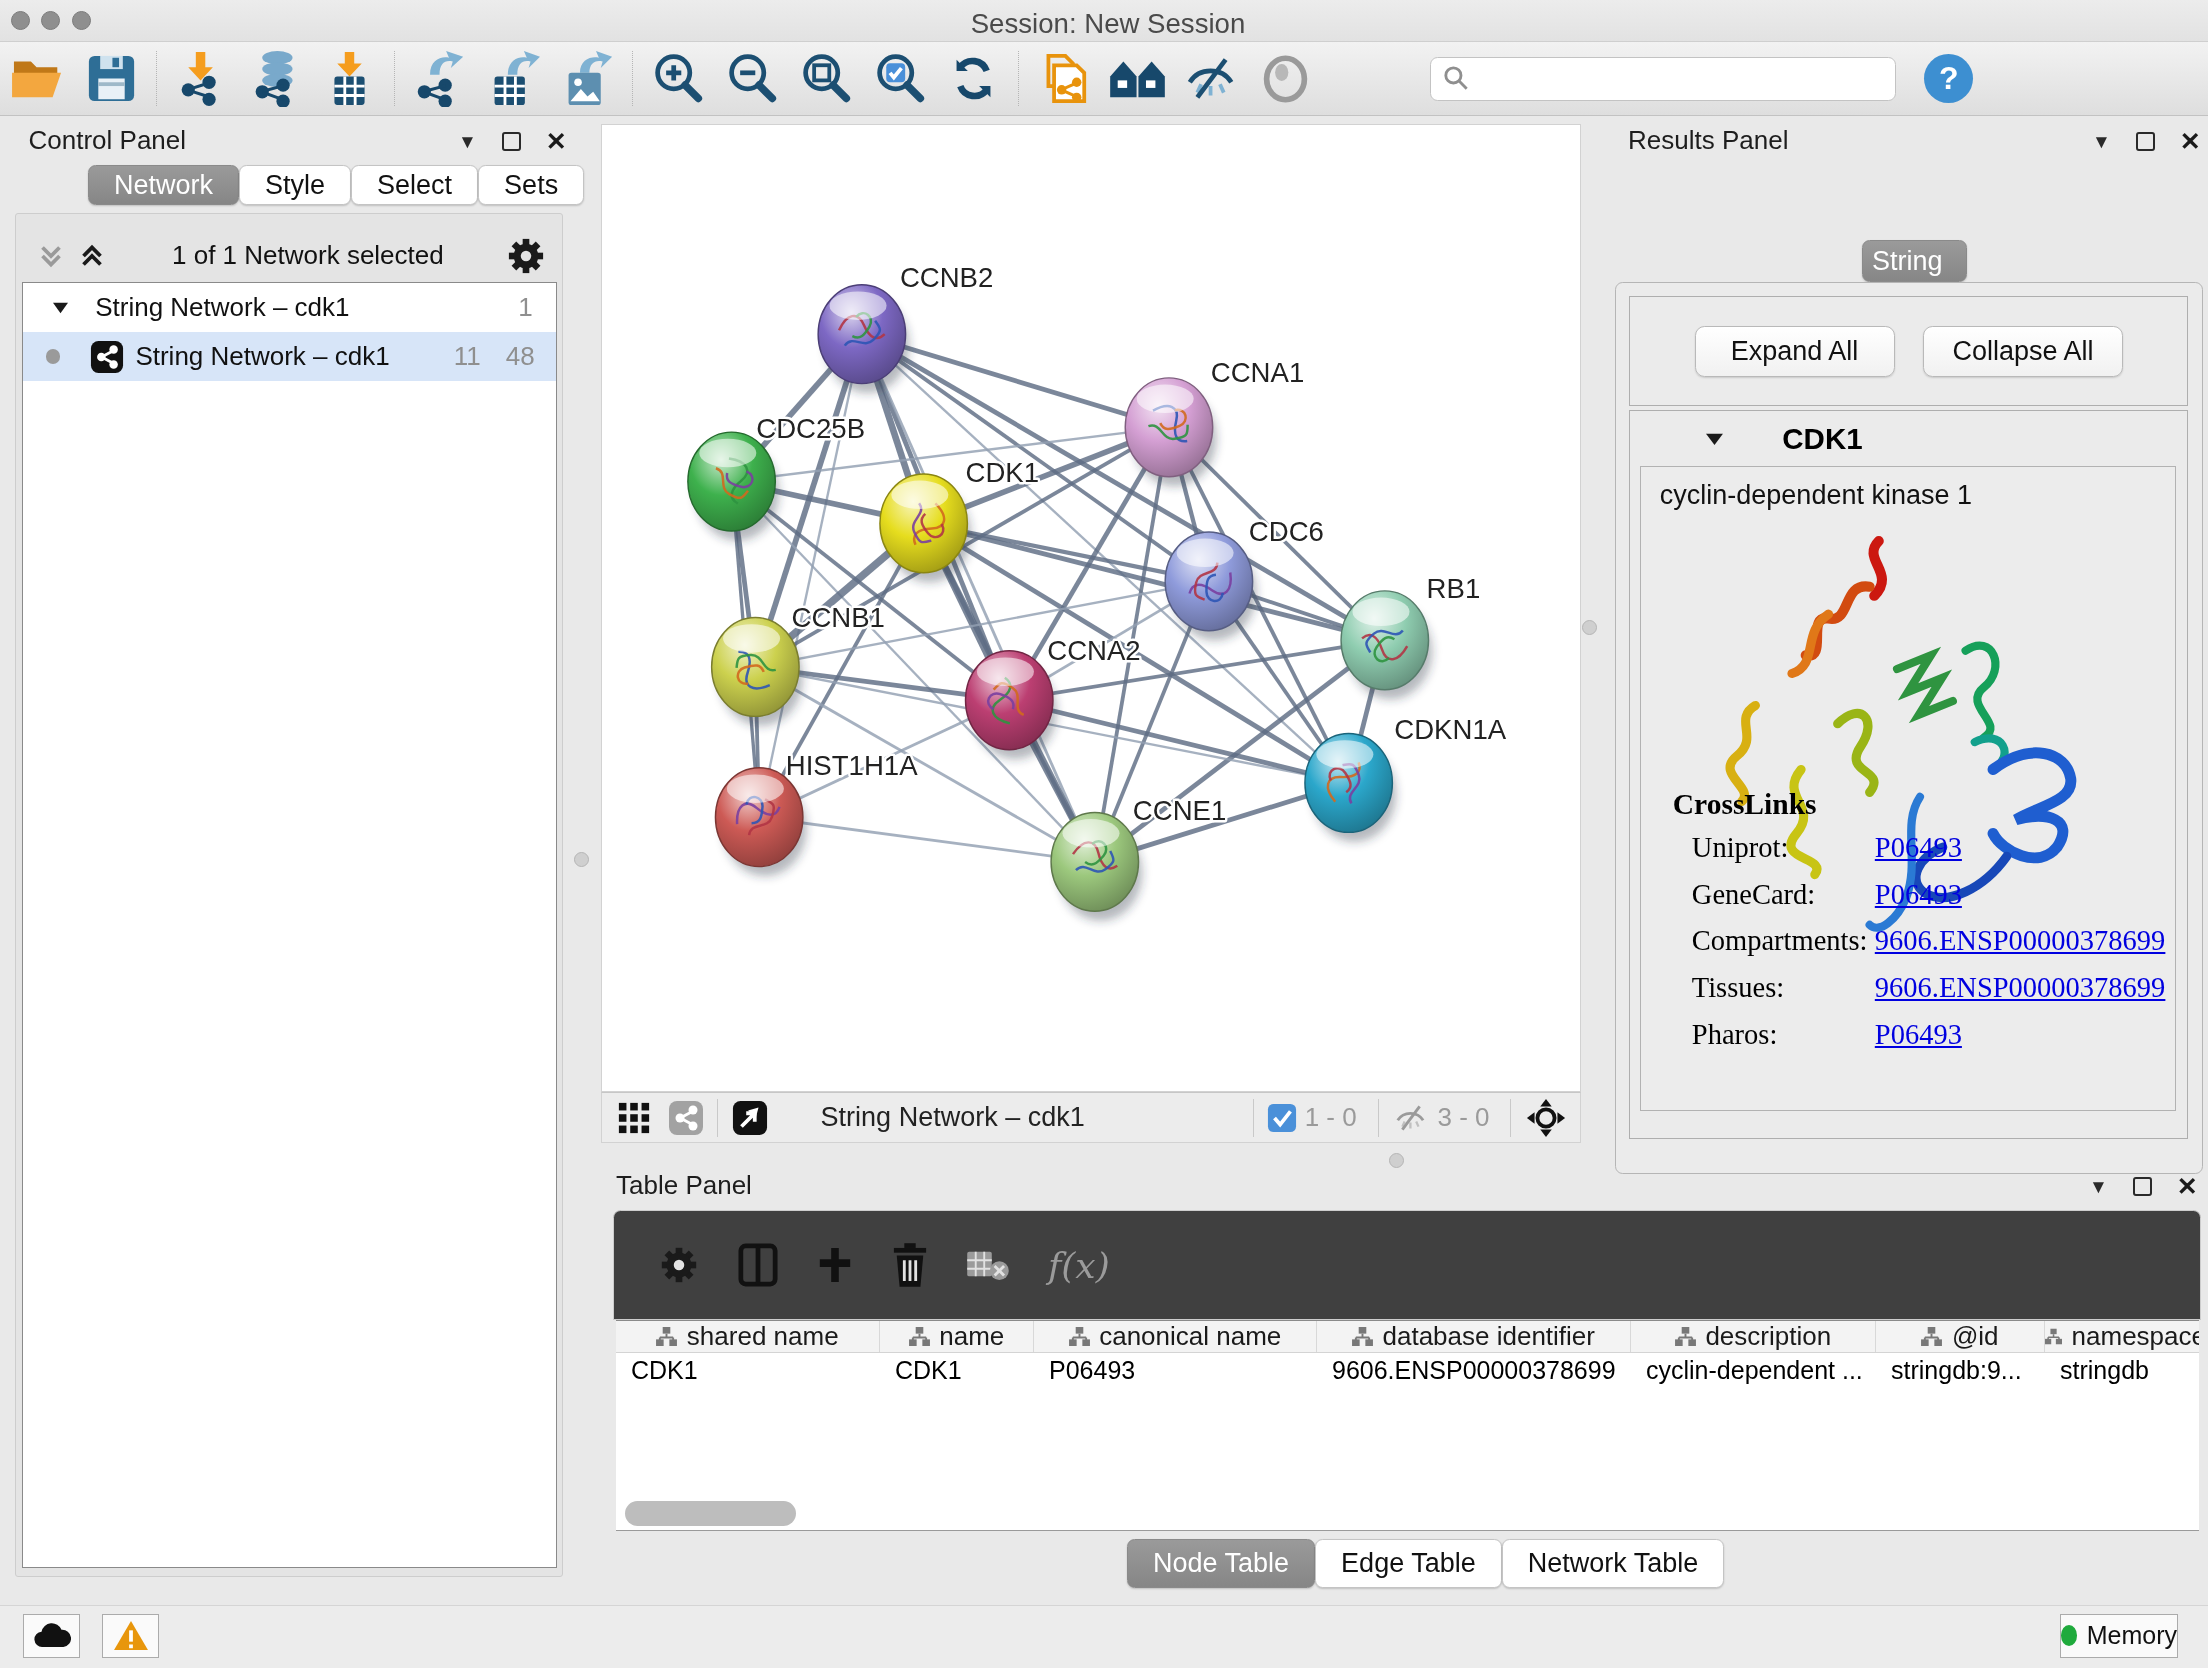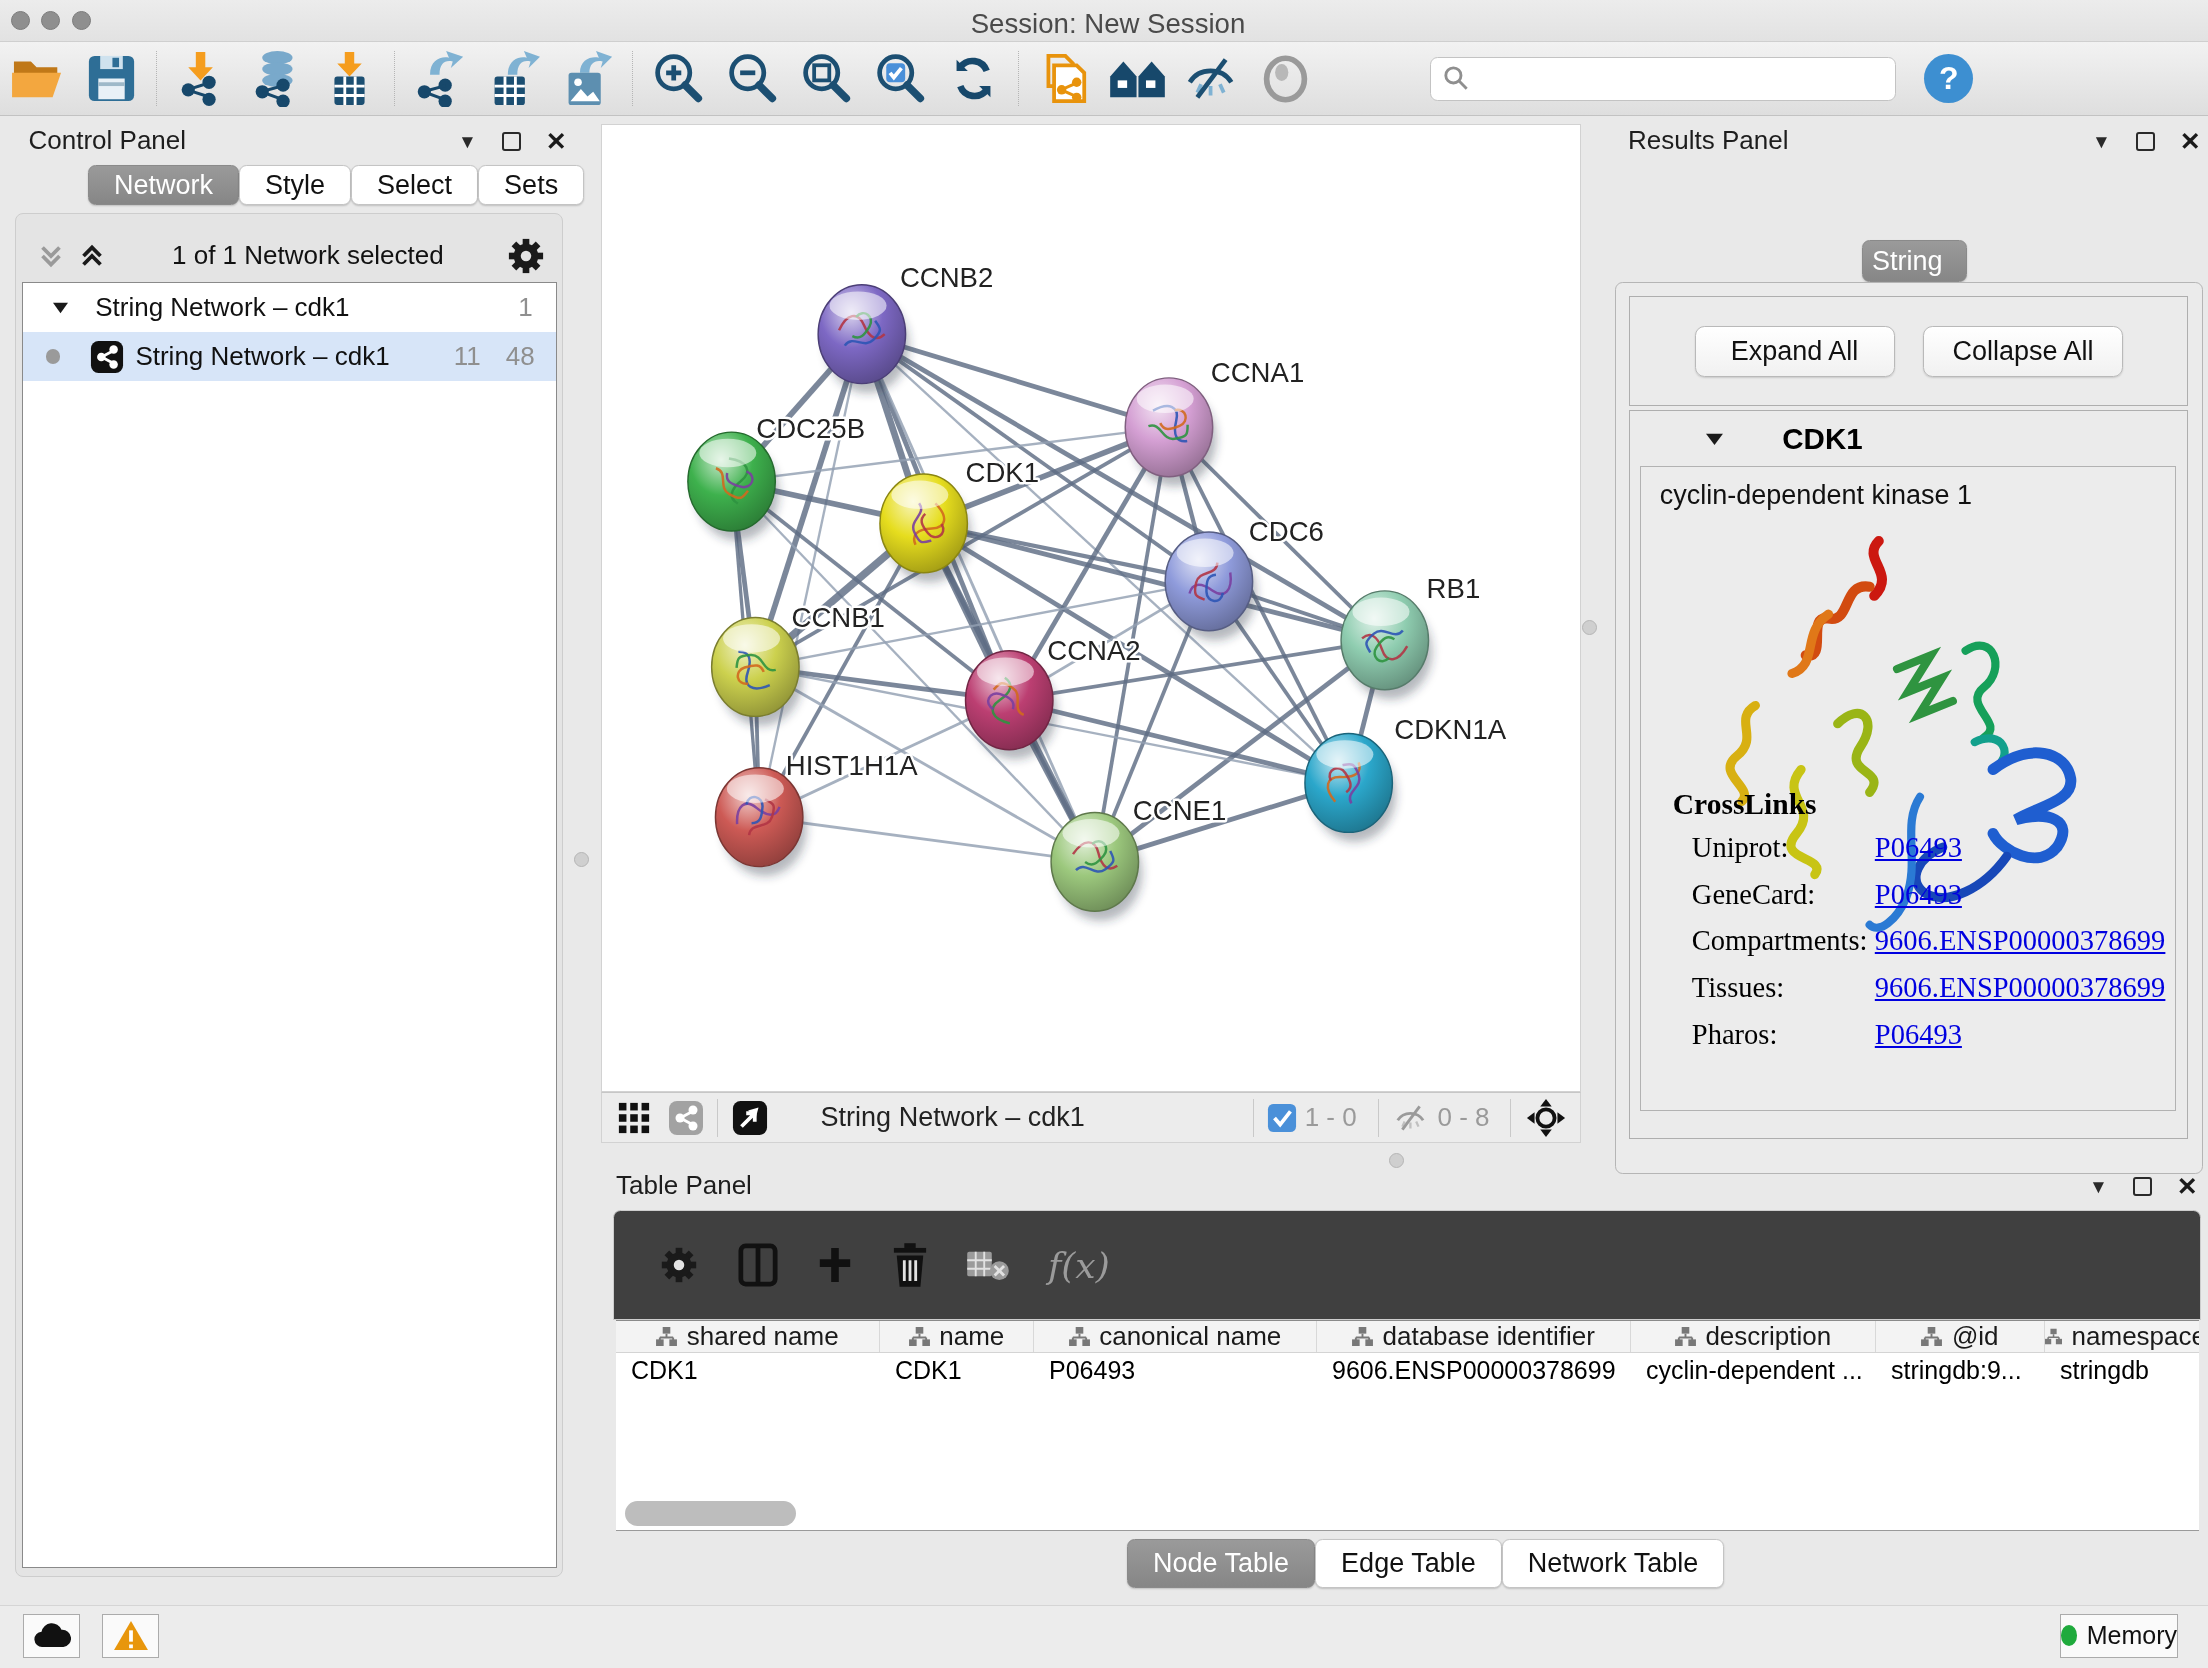--- a/index.html
+++ b/index.html
@@ -32,21 +32,21 @@
   .pc-float { width:19px; height:19px; border:2.4px solid #2a2a2a; border-radius:2.9px; }
   .pc-close { font-size:25px; font-weight:bold; color:#1a1a1a; }
   .tab { height:40px; padding:0 25px; background:#fff; border:1px solid #c4c4c4;
          display:flex; align-items:center; font-size:27px; color:#111;
          border-radius:7.6px 7.6px 7.6px 7.6px; box-shadow:0 1px 1.9px rgba(0,0,0,.18); }
   .tab.sel { background:linear-gradient(#9a9a9a,#868686); color:#fff; border-color:#8a8a8a; }
 
   
   #control-tabs { position:absolute; left:88px; top:165px; display:flex; }
   #control-box { position:absolute; left:15px; top:213px; width:548px; height:1364px;
-                 background:#e4e4e4; border:1px solid #cdcdcd; border-radius:8px; }
+                 background:#e4e4e4; border:1px solid #cdcdcd; border-radius:3px; }
   #net-sel-bar { position:absolute; left:5.7px; top:17px; width:535px; height:49px;
                  display:flex; align-items:center; }
   #network-list { position:absolute; left:5.7px; top:68px; width:535px; height:1286px;
                   background:#fff; border:1.9px solid #8a8a8a; }
   .tree-row { display:flex; align-items:center; height:49px; font-size:26px; color:#111; }
   .tree-row.sel { background:#d7e5f8; }
   .count { color:#8f8f8f; }
 
   
   #net-canvas { position:absolute; left:601px; top:124px; width:980px; height:968px;
@@ -642,21 +642,21 @@
       </svg>
     <span class="nb-count">1 - 0</span>
     <span class="nb-sep"></span>
     <svg width="38" height="30" viewBox="0 0 58 52">
         <path d="M6 30C16 14 40 14 50 30" fill="none" stroke="#9a9a9a" stroke-width="5"></path>
         <g stroke="#c0c0c0" stroke-width="4">
           <path d="M18 32l-4 9M28 34v10M38 32l4 9"></path>
         </g>
         <path d="M44 6L14 46" stroke="#9a9a9a" stroke-width="5"></path>
       </svg>
-    <span class="nb-count">0 - 8</span>
+    <span class="nb-count">3 - 0</span>
     <span class="nb-sep"></span>
     <svg width="42" height="42" viewBox="0 0 44 44" style="margin-right:13.3px">
         <circle cx="22" cy="22" r="9" fill="none" stroke="#111" stroke-width="4"></circle>
         <g fill="#111">
           <path d="M22 2l6 8H16z"></path>
           <path d="M22 42l6-8H16z"></path>
           <path d="M2 22l8-6v12z"></path>
           <path d="M42 22l-8-6v12z"></path>
         </g>
       </svg>

